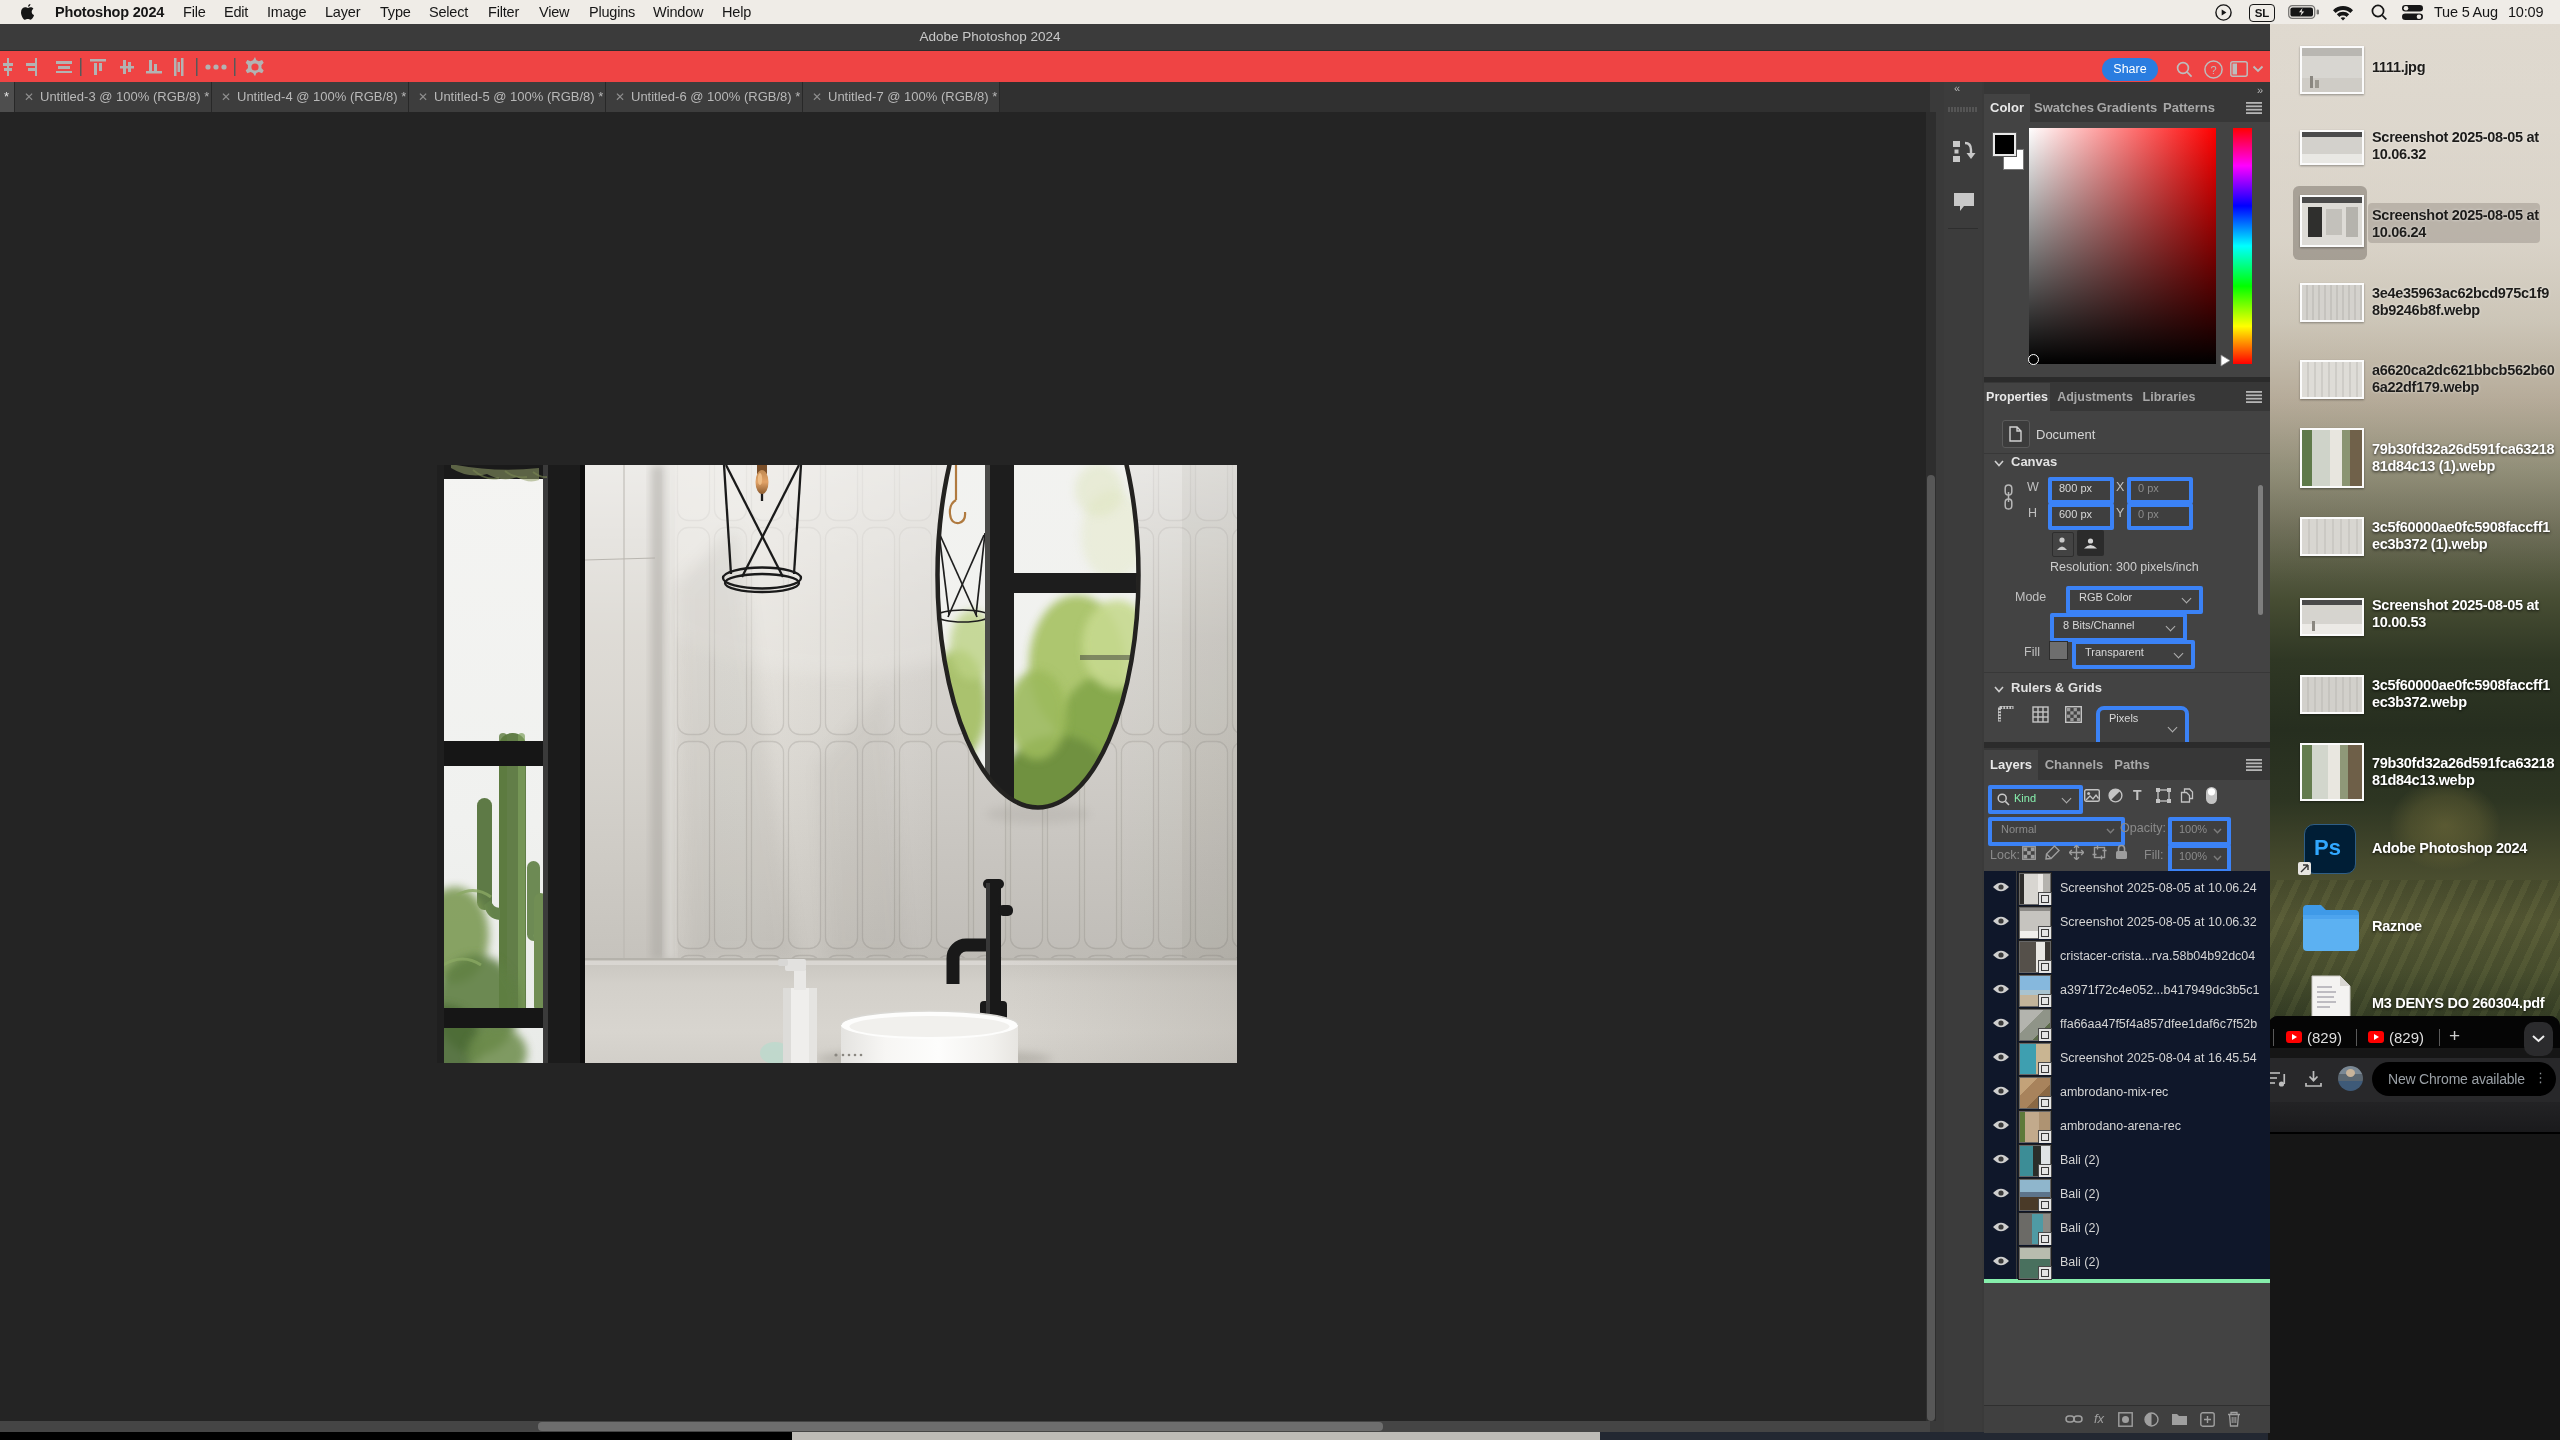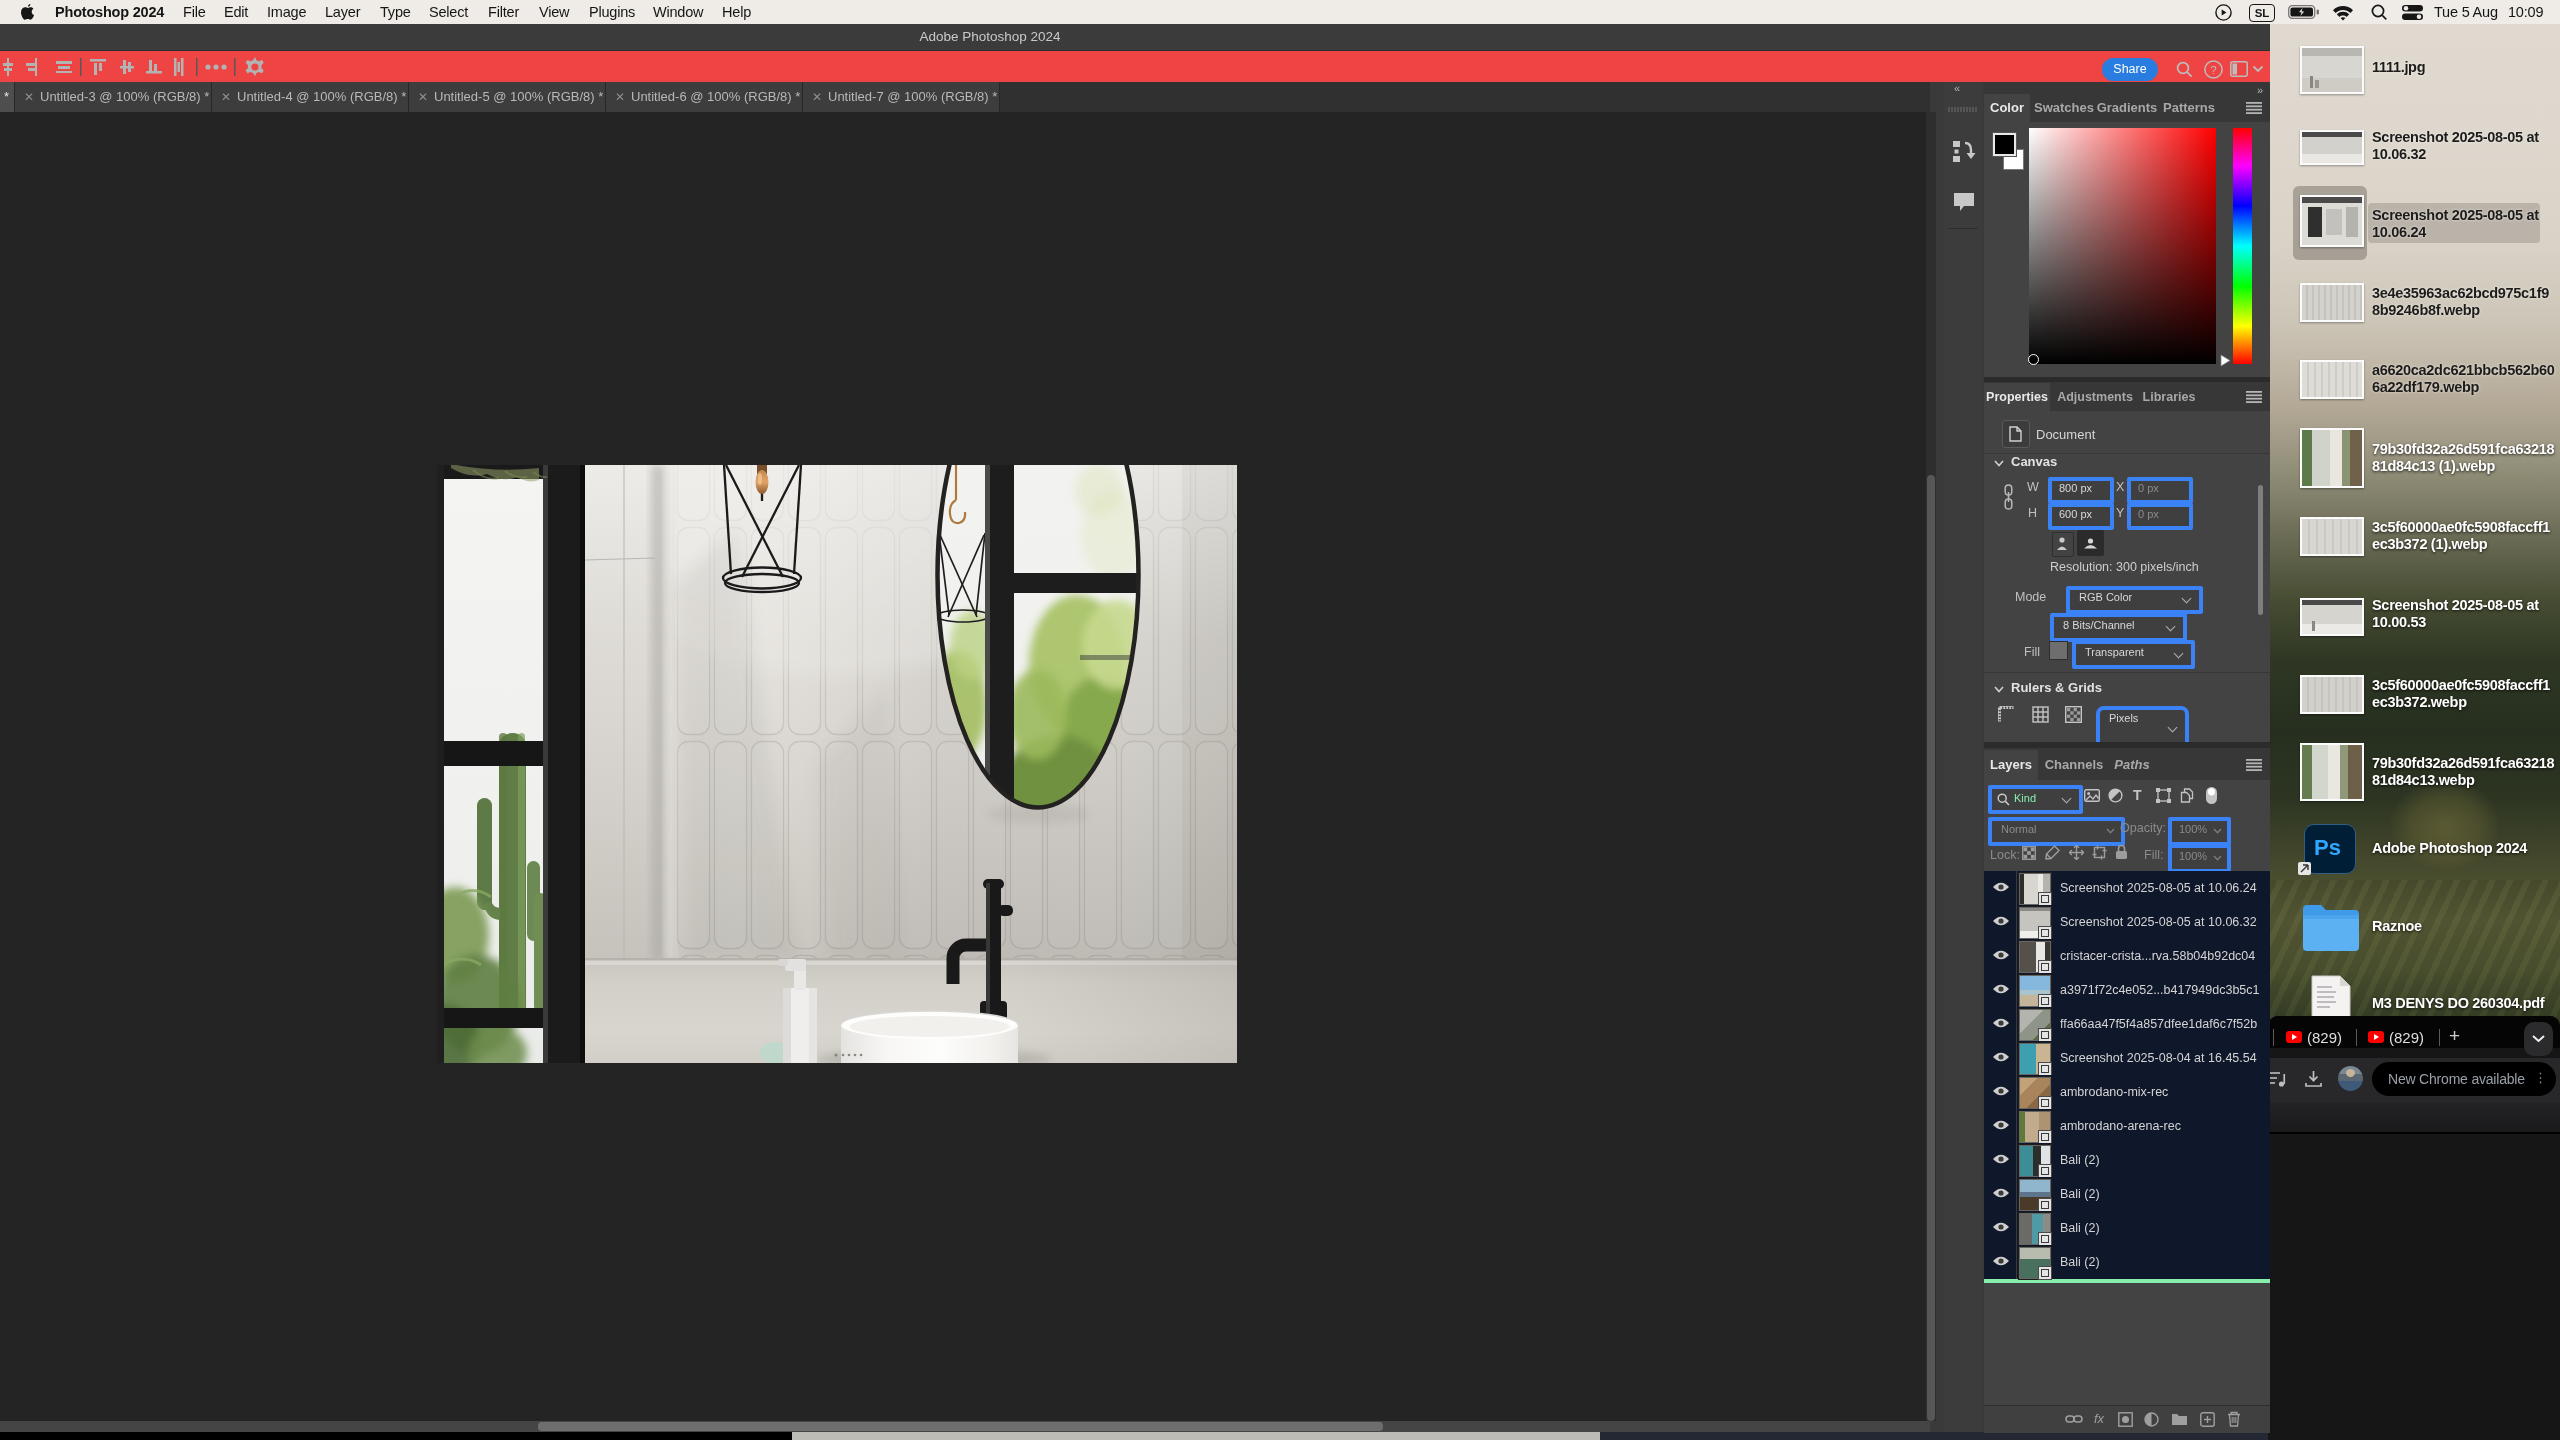--- a/index.html
+++ b/index.html
@@ -459,21 +459,21 @@
           <rect x="11.9" y="11.9" width="3.3" height="3.3"></rect>
         </g>
       </svg>
     <div class="inbox chev" style="left:112px;top:624px;width:76px;height:19px;padding:2px 0 16px 9px;border-radius:8px;">Pixels</div>
     <div style="position:absolute;left:274px;top:403px;width:5px;height:130px;background:#7e7e7e;border-radius:3px;"></div>
     <div style="position:absolute;left:0;top:660px;width:286px;height:6px;background:#2b2b2b;"></div>
 
     <div class="phead" style="top:666px;height:32px;">
       <div class="ptabact" style="left:0;top:2px;width:54px;height:30px;line-height:30px;text-align:center;">Layers</div>
       <div class="ptabin" style="left:58px;top:2px;width:64px;height:30px;line-height:30px;text-align:center;">Channels</div>
-      <div class="ptabin" style="left:126px;top:2px;width:44px;height:30px;line-height:30px;text-align:center;font-style:italic;">Paths</div>
+      <div class="ptabin" style="left:126px;top:2px;width:44px;height:30px;line-height:30px;text-align:center;">Paths</div>
       <svg style="position:absolute;right:8px;top:11px;" width="16" height="12" viewBox="0 0 16 12">
           <g fill="#b5b5b5">
             <rect y="0" width="16" height="1.8"></rect>
             <rect y="3.4" width="16" height="1.8"></rect>
             <rect y="6.8" width="16" height="1.8"></rect>
             <rect y="10.2" width="16" height="1.8"></rect>
           </g>
         </svg>
     </div>
     <div class="inbox chev" style="left:4px;top:703px;width:87px;height:21px;">

